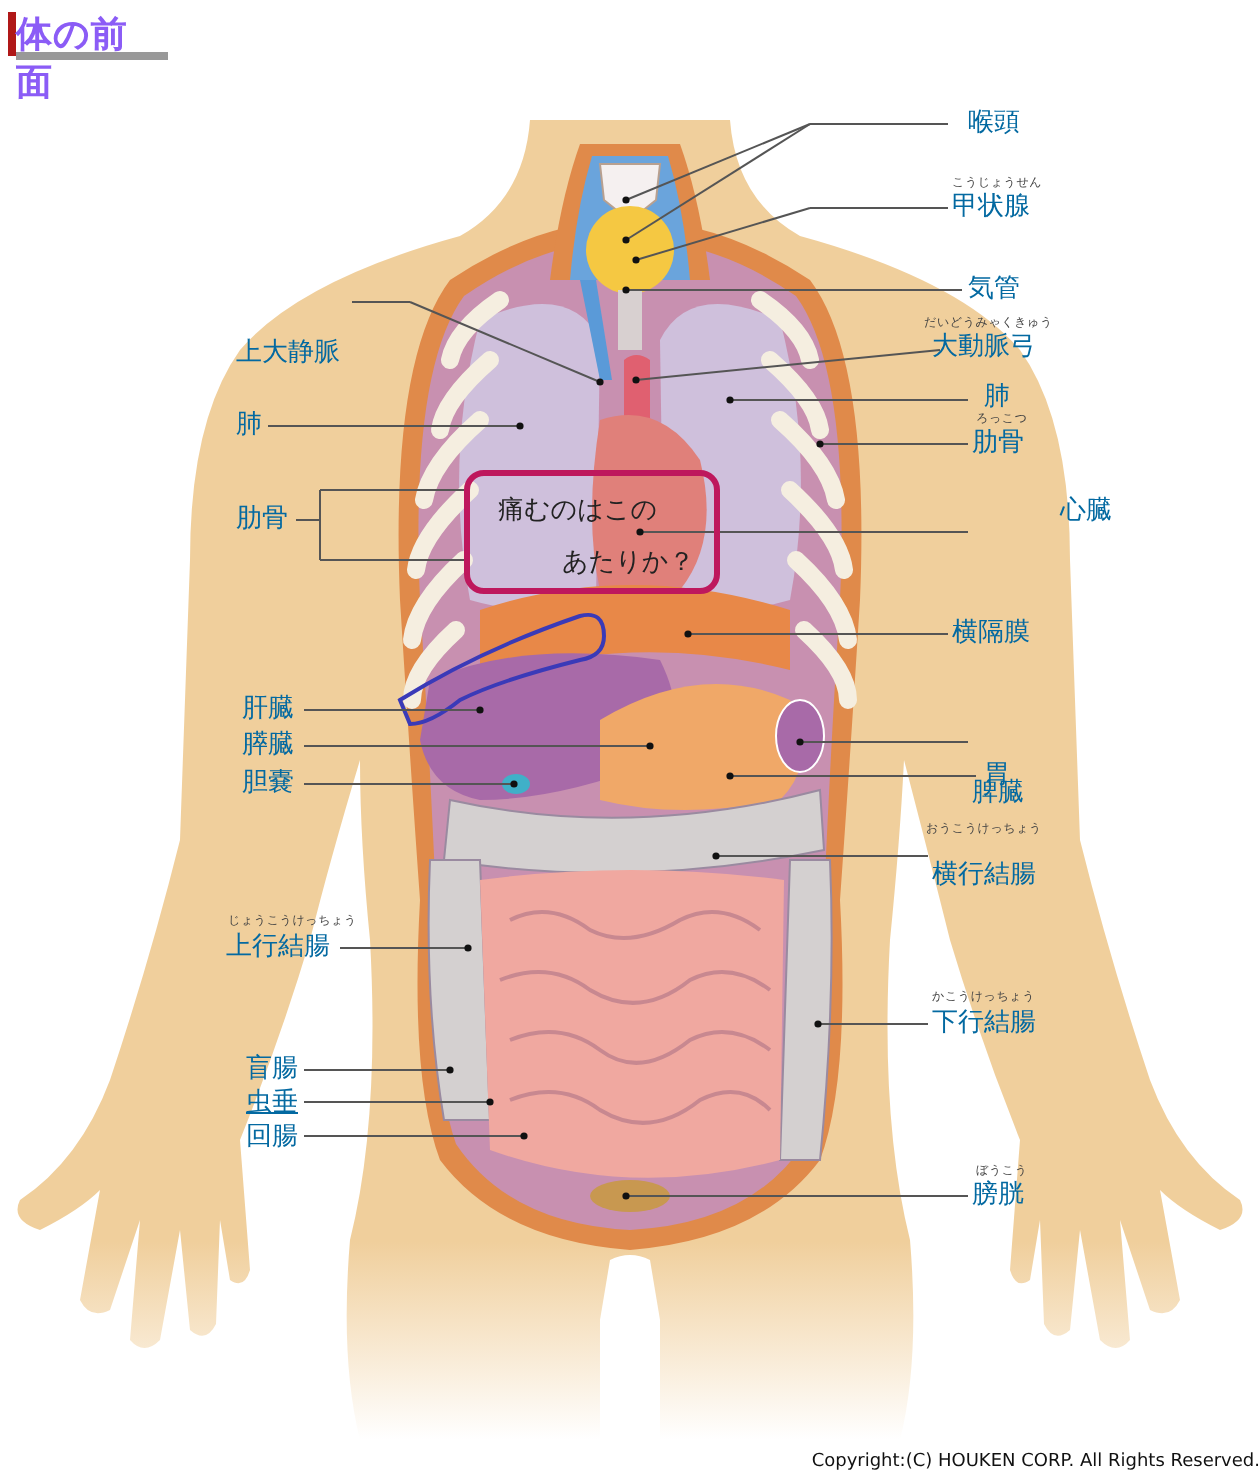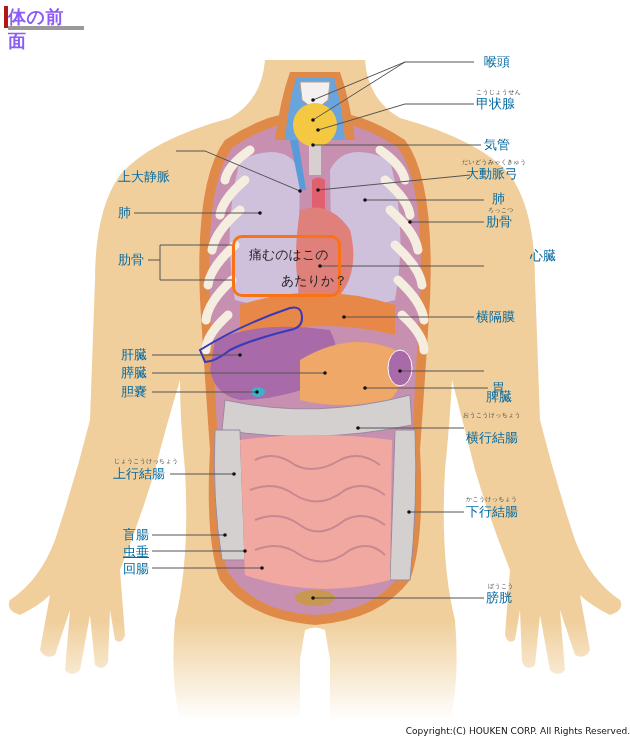--- a/index.html
+++ b/index.html
@@ -4,21 +4,21 @@
 <style>
   html, body { margin:0; padding:0; background:#ffffff; }
   body { width:630px; height:741px; position:relative; overflow:hidden; font-family:"DejaVu Sans", sans-serif; }
   .title-wrap { position:absolute; left:4px; top:4px; width:76px; height:26px; }
   .title-bar-red { position:absolute; left:0; top:2px; width:4px; height:22px; background:#b01818; }
   .title-text { position:absolute; left:4px; top:1px; font-size:18px; font-weight:bold; color:#8b5cf6; letter-spacing:0.5px; }
   .title-underline { position:absolute; left:4px; top:22px; width:76px; height:4px; background:#999; }
   svg.anatomy { position:absolute; left:0; top:0; }
   .lbl { position:absolute; font-size:13px; color:#0369a1; white-space:nowrap; line-height:14px; }
   .ruby { position:absolute; font-size:6px; color:#444; white-space:nowrap; line-height:7px; letter-spacing:0.3px; }
-  .callout { position:absolute; left:232px; top:235px; width:109px; height:62px; border:3px solid #f97316; border-radius:10px; box-sizing:border-box; }
+  .callout { position:absolute; left:232px; top:235px; width:128px; height:62px; border:3px solid #be185d; border-radius:10px; box-sizing:border-box; }
   .callout-text { position:absolute; left:14px; font-size:13px; color:#222; white-space:nowrap; }
   .copyright { position:absolute; left:0; width:630px; top:726px; text-align:right; font-size:9px; color:#111; font-family:"DejaVu Sans", sans-serif; }
 </style>
 </head>
 <body>
 
 <div class="title-wrap">
   <div class="title-bar-red"></div>
   <div class="title-text">体の前面</div>
   <div class="title-underline"></div>

